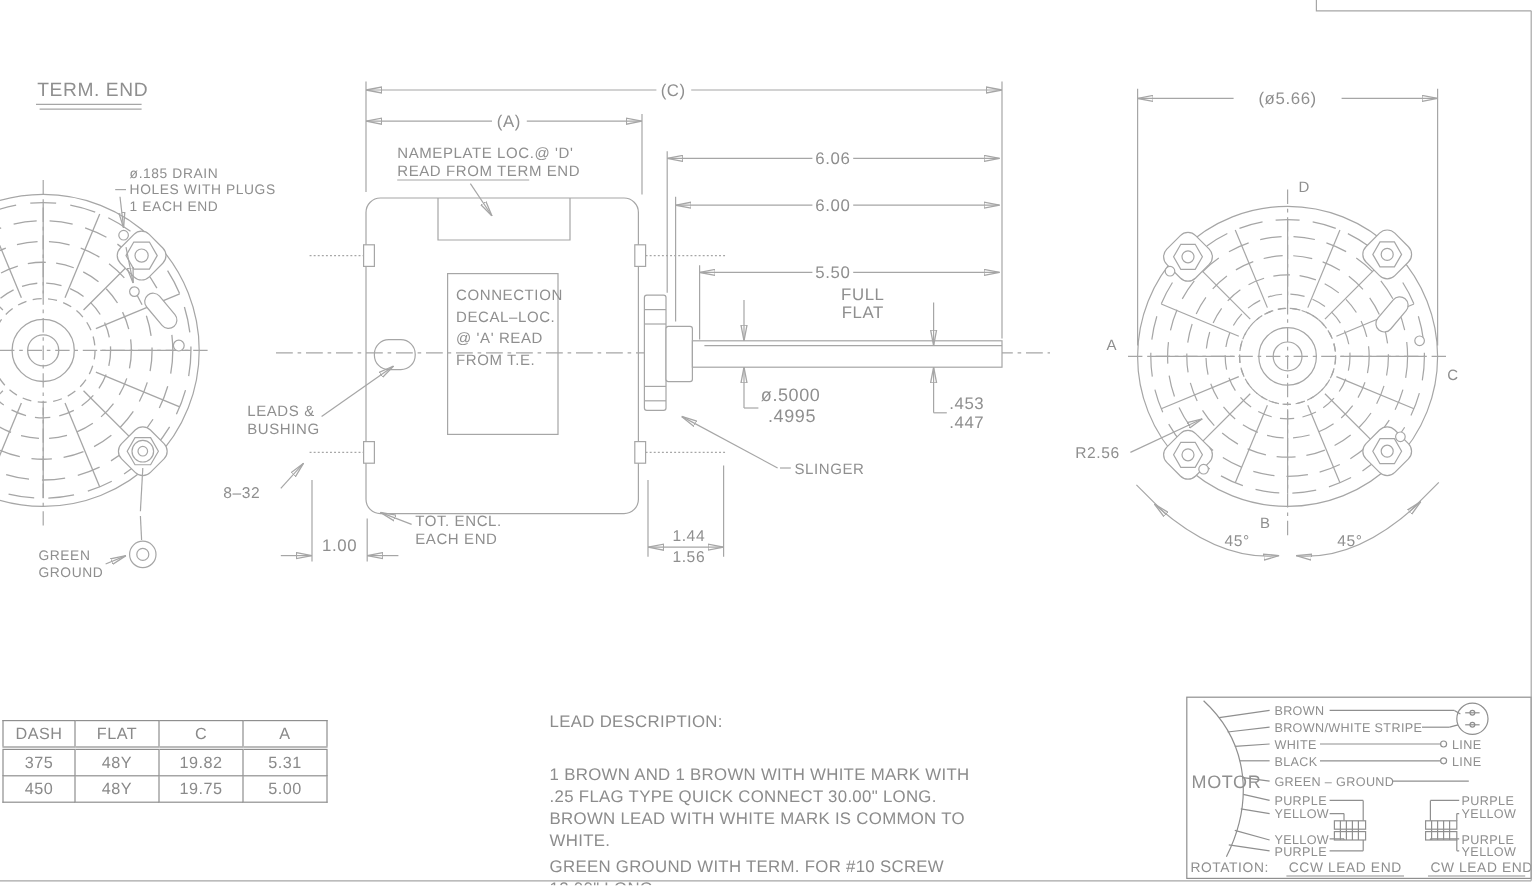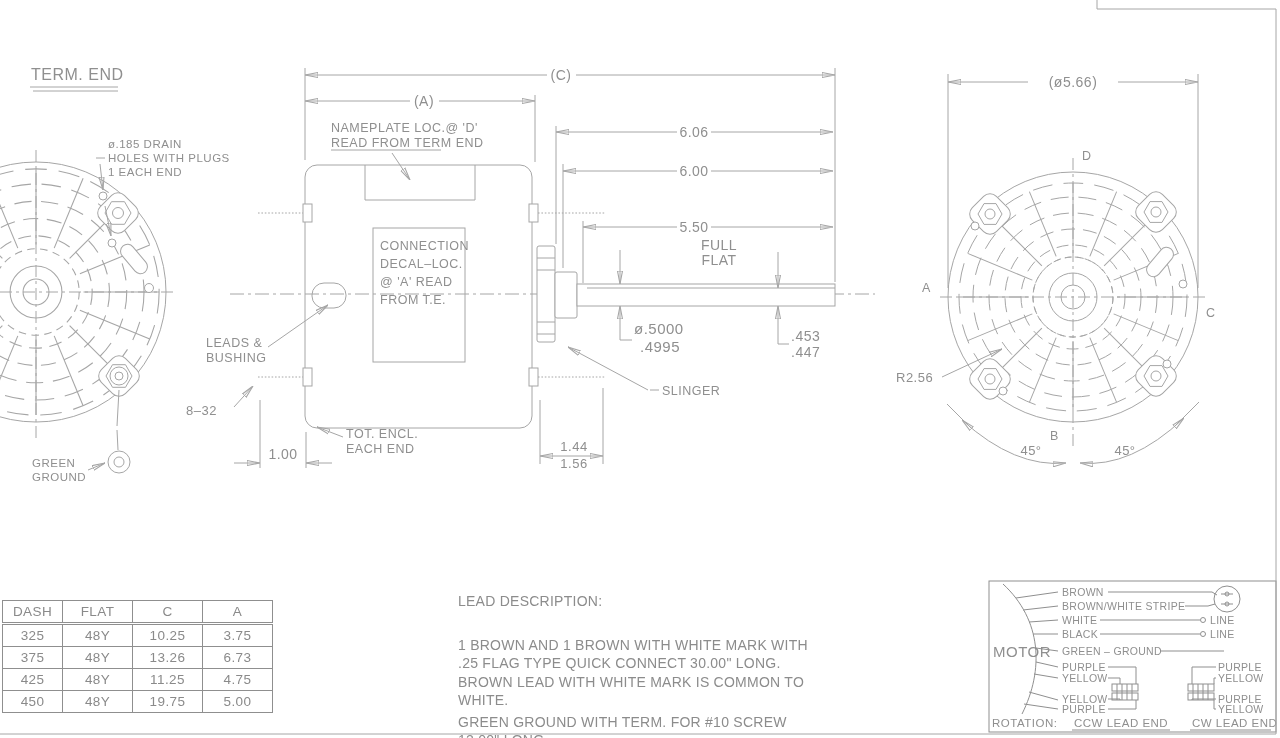--- a/index.html
+++ b/index.html
@@ -356,36 +356,24 @@
   <thead>
     <tr>
       <th>DASH</th>
       <th>FLAT</th>
       <th>C</th>
       <th>A</th>
     </tr>
   </thead>
   <tbody>
     <tr>
-      <td>325</td>
-          <td>48Y</td>
-          <td>10.25</td>
-          <td>3.75</td>
-    </tr>
-    <tr>
       <td>375</td>
           <td>48Y</td>
-          <td>13.26</td>
-          <td>6.73</td>
-    </tr>
-    <tr>
-      <td>425</td>
-          <td>48Y</td>
-          <td>11.25</td>
-          <td>4.75</td>
+          <td>19.82</td>
+          <td>5.31</td>
     </tr>
     <tr>
       <td>450</td>
           <td>48Y</td>
           <td>19.75</td>
           <td>5.00</td>
     </tr>
   </tbody>
 </table>
 

